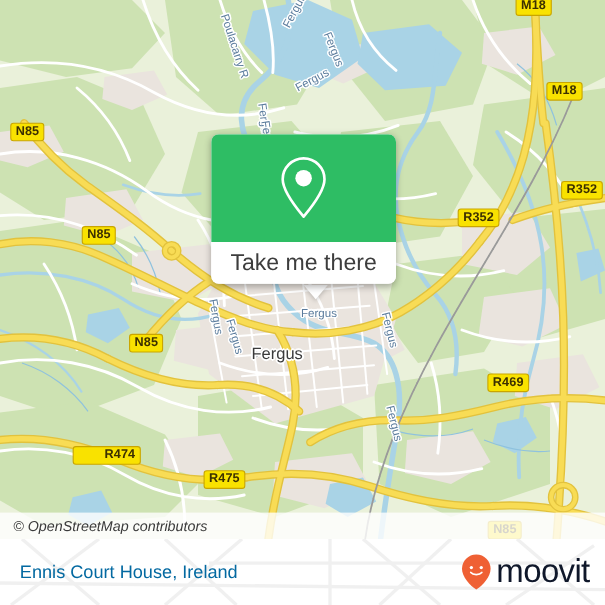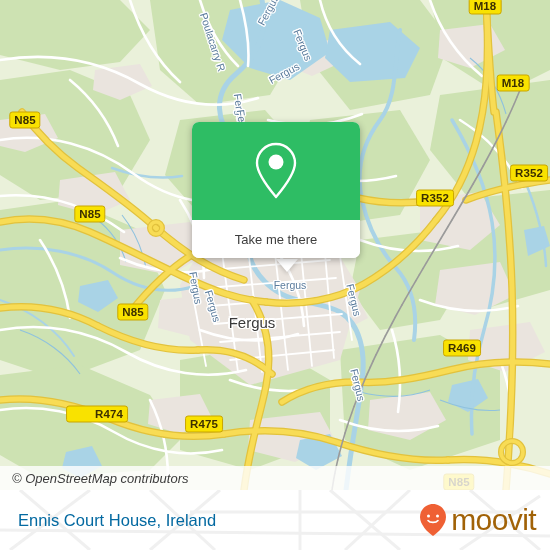--- a/index.html
+++ b/index.html
@@ -72,21 +72,21 @@
   }
   #popup-top{
     background:#2ebd64;height:98px;
     display:flex;align-items:center;justify-content:center;
   }
   #popup-bottom{
     background:#fff;height:38px;
     display:flex;align-items:center;justify-content:center;
   }
   #popup-label{
-    color:#3d3d3d;font-size:13px;
+    color:#3d3d3d;font-size:21px;
     font-family:"Liberation Sans","DejaVu Sans",sans-serif;
   }
   #popup-tail{
     position:absolute;left:276px;top:259px;
     width:0;height:0;
     border-left:11px solid transparent;
     border-right:11px solid transparent;
     border-top:13px solid #ffffff;
     filter:drop-shadow(0 2px 2px rgba(0,0,0,.18));
   }
@@ -113,21 +113,21 @@
     position:absolute;left:18px;top:0;height:60px;
     display:flex;align-items:center;
     color:#0369a1;font-size:16.5px;
     font-family:"Liberation Sans","DejaVu Sans",sans-serif;
   }
   #brand{
     position:absolute;right:14px;top:0;height:60px;
     display:flex;align-items:center;gap:2px;
   }
   #brand-text{
-    color:#a16207;font-size:30px;letter-spacing:-.6px;
+    color:#0f172a;font-size:30px;letter-spacing:-.6px;
     font-family:"Liberation Sans","DejaVu Sans",sans-serif;
   }
 </style>
 </head>
 <body>
 
 <div id="app">
 
   <div id="map">
 
@@ -333,21 +333,21 @@
     <div class="shield" style="left:25px;top:120px;">N85</div>
     <div class="shield" style="left:90px;top:214px;">N85</div>
     <div class="shield" style="left:133px;top:312px;">N85</div>
     <div class="shield" style="left:459px;top:482px;">N85</div>
     <div class="shield" style="left:485px;top:6px;">M18</div>
     <div class="shield" style="left:513px;top:83px;">M18</div>
     <div class="shield" style="left:529px;top:173px;">R352</div>
     <div class="shield" style="left:435px;top:198px;">R352</div>
     <div class="shield" style="left:462px;top:348px;">R469</div>
     <div class="shield" style="left:97px;top:414px;padding-left:28px;">R474</div>
-    <div class="shield" style="left:204px;top:424px;text-align:right;">R475</div>
+    <div class="shield" style="left:204px;top:436px;text-align:right;">R475</div>
 
     <div class="waterlabel" style="left:268px;top:10px;transform:translate(-50%,-50%) rotate(-62deg);">Fergus</div>
     <div class="waterlabel" style="left:303px;top:45px;transform:translate(-50%,-50%) rotate(68deg);">Fergus</div>
     <div class="waterlabel" style="left:284px;top:73px;transform:translate(-50%,-50%) rotate(-28deg);">Fergus</div>
     <div class="waterlabel" style="left:240px;top:110px;transform:translate(-50%,-50%) rotate(82deg);">Fergus</div>
     <div class="waterlabel" style="left:243px;top:126px;transform:translate(-50%,-50%) rotate(82deg);">Fergus</div>
     <div class="waterlabel" style="left:290px;top:285px;transform:translate(-50%,-50%) rotate(0deg);">Fergus</div>
     <div class="waterlabel" style="left:354px;top:300px;transform:translate(-50%,-50%) rotate(76deg);">Fergus</div>
     <div class="waterlabel" style="left:358px;top:385px;transform:translate(-50%,-50%) rotate(76deg);">Fergus</div>
     <div class="waterlabel" style="left:196px;top:288px;transform:translate(-50%,-50%) rotate(80deg);">Fergus</div>

